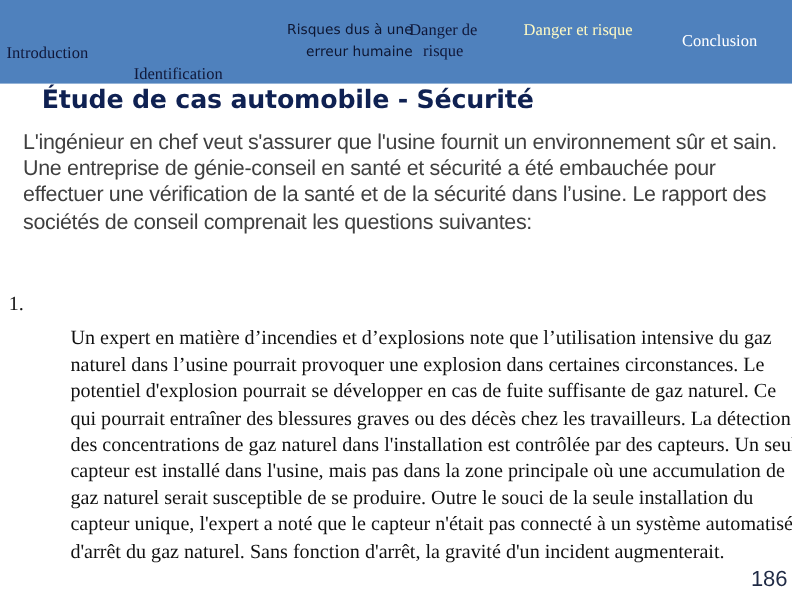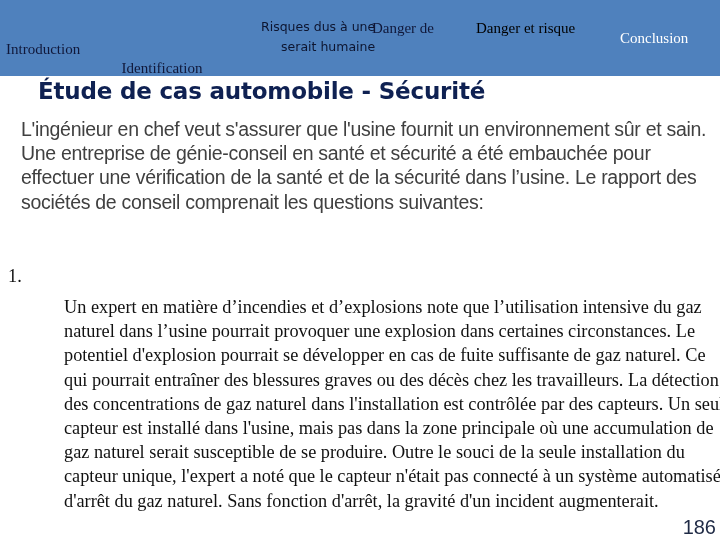--- a/index.html
+++ b/index.html
@@ -1,44 +1,45 @@
 <!DOCTYPE html>
 <html><head>
   <meta charset="utf-8">
   <style>
     html, body { margin:0; padding:0; }
     body { width:720px; height:540px; background:#ffffff; position:relative; overflow:hidden; }
     .navbar { position:absolute; left:0; top:0; width:720px; height:76px; background:#4f81bd; }
     .nav-item { position:absolute; text-align:center; font-family:"Liberation Serif", serif; font-size:15px; line-height:19px; color:#10183a; }
     .nav-item.sans { font-family:"DejaVu Sans", sans-serif; font-size:12.5px; line-height:20px; text-align:right; color:#0d1530;margin-left:32px; }
-    .nav-item.active { color:#000000; text-align:center; }
+    .nav-item.active { color:#fef9c3; text-align:center; }
     .nav-item.conclusion { color:#ffffff; }
     .title { position:absolute; left:38px; top:78px; font-family:"DejaVu Sans", sans-serif; font-weight:bold; font-size:23px; color:#0f2152; letter-spacing:-0.2px; white-space:nowrap;text-align:right; }
     .intro { position:absolute; left:21px; top:117px; width:705px; font-family:Liberation Sans, sans-serif; font-size:19.5px; line-height:24.2px; color:#404040; margin:0; letter-spacing:-0.3px; }
     .item { position:absolute; left:8px; top:264px; width:705px; font-family:"Liberation Serif", serif; font-size:18.3px; line-height:24.2px; color:#111111; }
     .item-num { position:absolute; left:0; top:0; width:30px; }
     .item-text { position:absolute; left:40px; top:15px; width:668px; margin:16px;font-family:Liberation Serif, serif; }
     .page-num { position:absolute; right:4px; top:516px; font-family:"Liberation Sans", sans-serif; font-size:20px; color:#1f2a45; }
   </style>
 </head>
 <body>
 
 <div class="navbar">
   <div class="nav-item" style="left:6px; top:40px;">
     <span>Introduction</span>
   </div>
   <div class="nav-item" style="left:110px; top:19px; width:104px;margin-top:40px;">
     <div>Identification</div>
   </div>
   <div class="nav-item sans" style="left:229px; top:17px;">
     <div>Risques dus à une</div>
-    <div>serait humaine</div>
+    <div>erreur humaine</div>
   </div>
   <div class="nav-item" style="left:352px; top:19px; width:102px;">
     <div>Danger de</div>
+    <div>risque</div>
   </div>
   <div class="nav-item active" style="left:476px; top:19px;">
     <div>Danger et risque</div>
   </div>
   <div class="nav-item conclusion" style="left:620px; top:29px;">
     <span>Conclusion</span>
   </div>
 </div>
 
 <div class="title">Étude de cas automobile - Sécurité</div>

